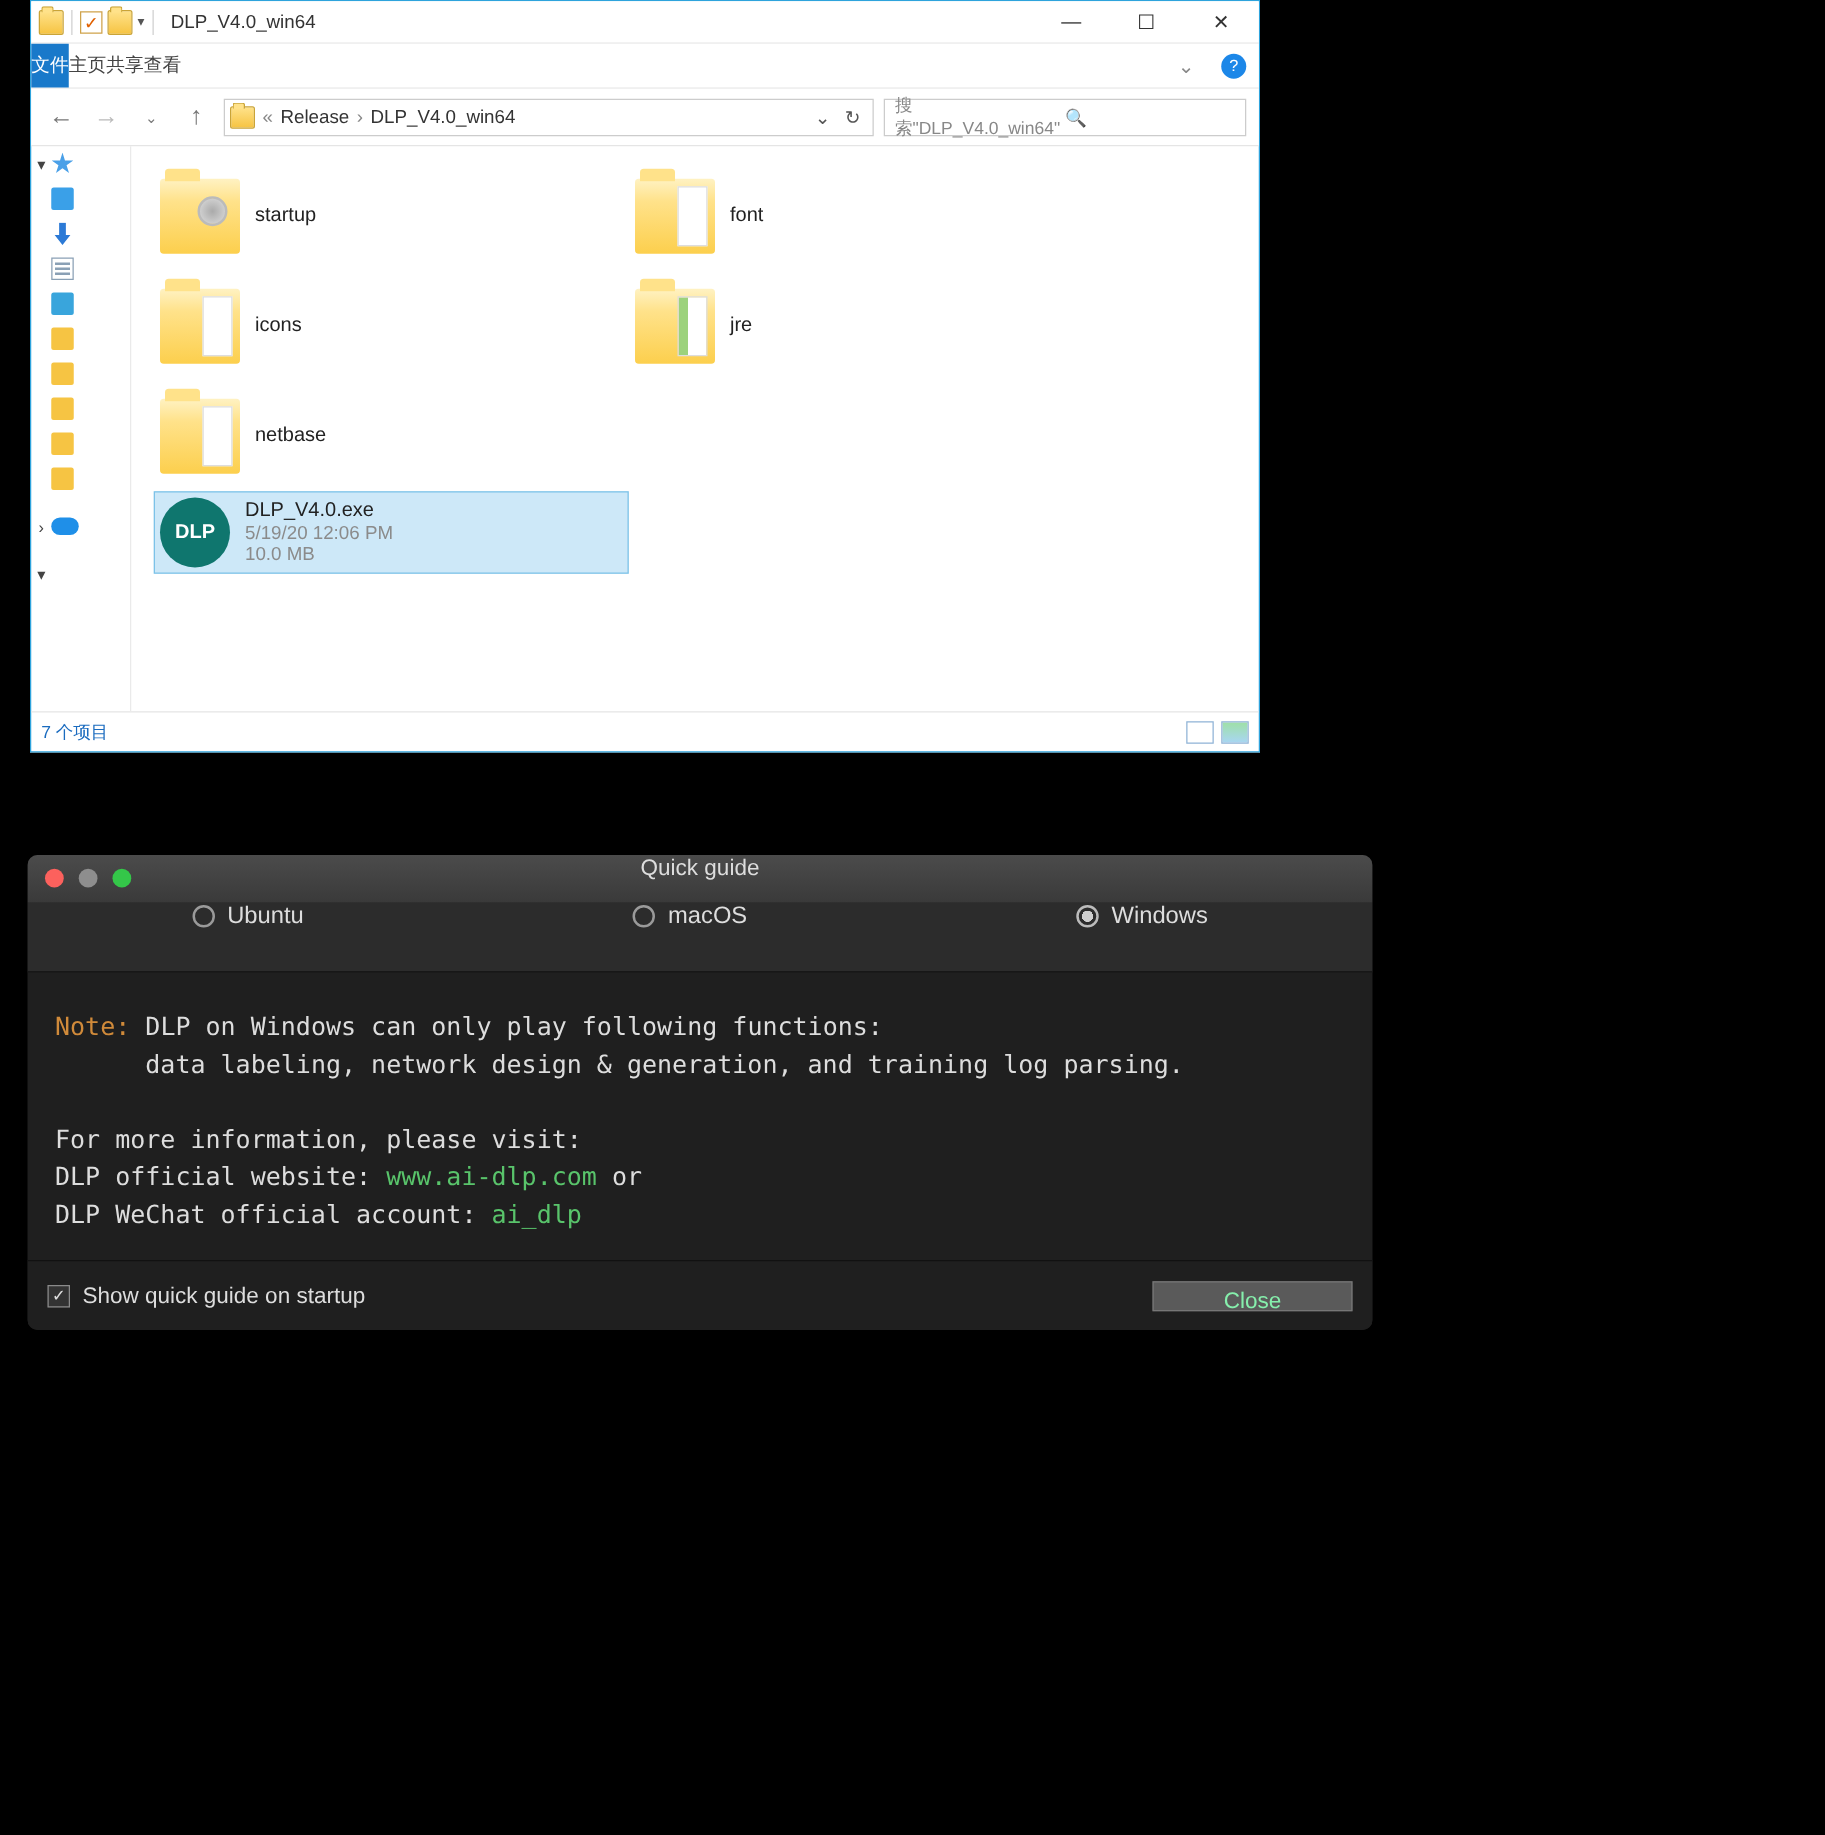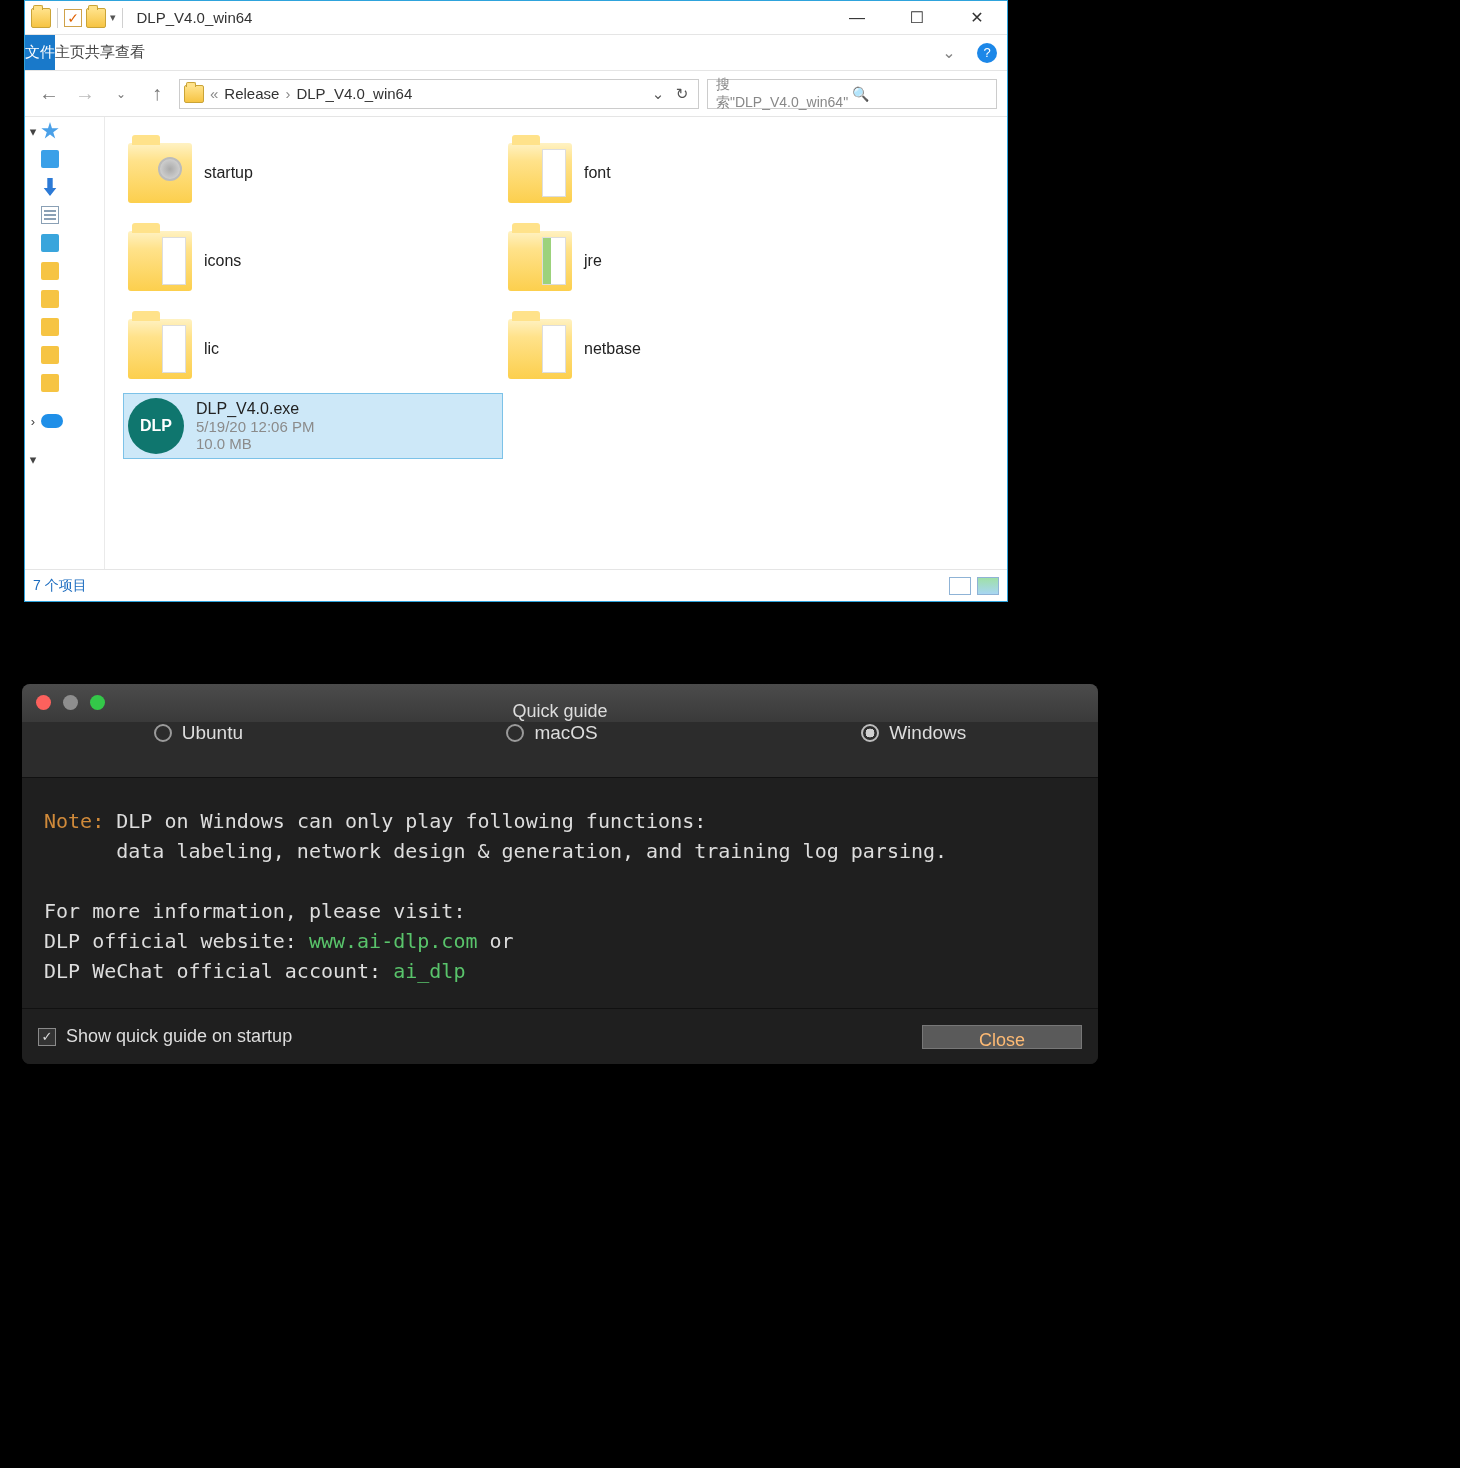--- a/index.html
+++ b/index.html
@@ -65,42 +65,42 @@
 .fileitem .meta{display:flex;flex-direction:column;font-size:16px;color:#222}
 .fileitem .meta .sub{font-size:15px;color:#8b8b8b}
 
 .status{height:32px;border-top:1px solid #e5e5e5;display:flex;align-items:center;padding:0 8px;font-size:14px;color:#1a6bbf}
 .status .spacer{flex:1}
 .status .viewico{width:22px;height:18px;margin-left:6px;border:1px solid #8fb3d6}
 .status .viewico.thumb{background:linear-gradient(#9fe0a8,#a8d6f2)}
 
 
 .mac{position:absolute;left:22px;top:684px;width:1076px;background:#1f1f1f;border-radius:8px;overflow:hidden;box-shadow:0 0 0 1px #000}
-.mac-title{height:38px;background:linear-gradient(#4b4b4b,#3a3a3a);display:flex;align-items:flex-end;position:relative}
+.mac-title{height:38px;background:linear-gradient(#4b4b4b,#3a3a3a);display:flex;align-items:flex-start;position:relative}
 .traffic{display:flex;gap:12px;position:absolute;left:14px;top:11px}
 .traffic .dot{width:15px;height:15px;border-radius:50%}
 .dot.red{background:#fc615d}
 .dot.yel{background:#8e8e8e}
 .dot.grn{background:#34c749}
 .mac-title .mtitle{flex:1;text-align:center;color:#ddd;font-size:18px}
 
 .tabsrow{height:56px;background:#2c2c2c;display:flex;align-items:flex-start;justify-content:space-around;border-bottom:1px solid #111}
 .tabsrow .opt{display:flex;align-items:center;gap:10px;color:#ddd;font-size:19px}
 .tabsrow .radio{width:18px;height:18px;border-radius:50%;border:2px solid #9a9a9a}
 .tabsrow .radio.sel{border-color:#bbb;background:radial-gradient(circle,#cfcfcf 0 45%,transparent 46%)}
 
 .guidebody{padding:28px 6px 18px 22px;font-family:"Menlo","DejaVu Sans Mono",monospace;font-size:20px;line-height:30px;color:#ddd;white-space:pre;min-height:230px}
 .guidebody .kw{color:#d08a3a}
 .guidebody .lnk{color:#59c46b}
 
 .macfoot{height:56px;border-top:1px solid #111;display:flex;align-items:center;padding:0 16px;background:#1f1f1f}
 .macfoot .chk2{width:18px;height:18px;border:1px solid #8a8a8a;background:#333;margin-right:10px;display:flex;align-items:center;justify-content:center;color:#ddd;font-size:13px}
 .macfoot .lbl{color:#ddd;font-size:18px}
 .macfoot .spacer{flex:1}
-.macfoot .closebtn{width:160px;height:24px;background:#5a5a5a;border:1px solid #777;color:#fdba74;font-size:18px;text-align:center;line-height:28px}
+.macfoot .closebtn{width:160px;height:24px;background:#5a5a5a;border:1px solid #777;color:#86efac;font-size:18px;text-align:center;line-height:28px}
 </style>
 </head>
 <body>
 
 <div class="win">
   <div class="titlebar">
     <div class="qat">
       <div class="ico folder-small"></div>
       <div class="sep"></div>
       <div class="chk">✓</div>
@@ -223,26 +223,20 @@
       <div class="fileitem">
         <div class="bigico folder jre"></div>
         <div class="meta">
             <span>jre</span>
           </div>
       </div>
 
       <div class="fileitem">
         <div class="bigico folder"></div>
         <div class="meta">
-            <span>lic</span>
-          </div>
-      </div>
-      <div class="fileitem">
-        <div class="bigico folder"></div>
-        <div class="meta">
             <span>netbase</span>
           </div>
       </div>
 
       <div class="fileitem sel" style="grid-column:1;align-self:start">
         <div class="bigico exe">
             <span>DLP</span>
           </div>
         <div class="meta">
           <span>DLP_V4.0.exe</span>

